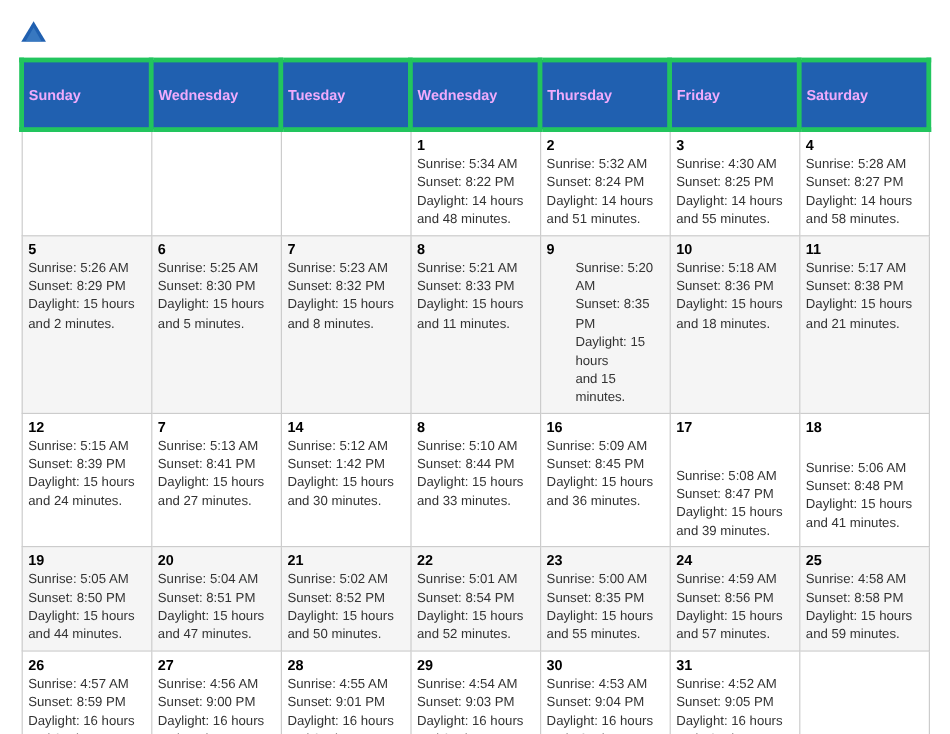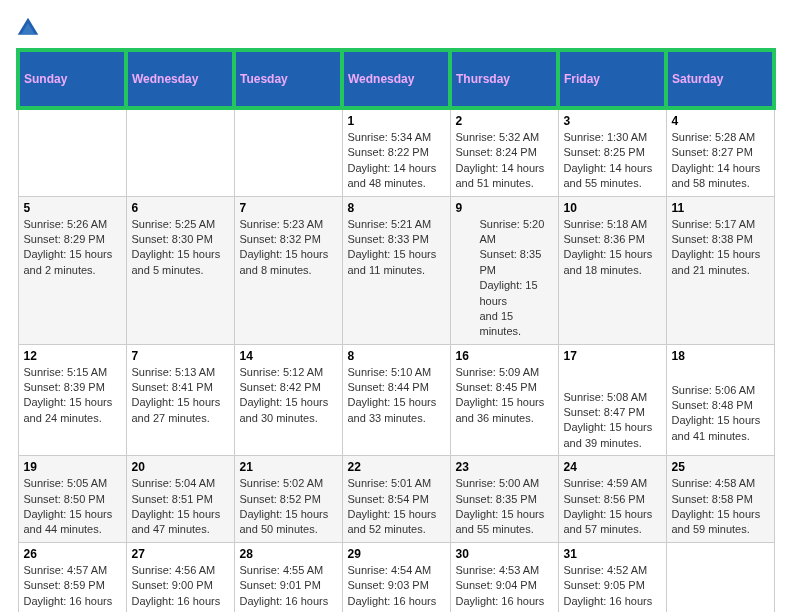--- a/index.html
+++ b/index.html
@@ -136,21 +136,21 @@
         </td>
         <td>
           <span class="day-number">2</span>
           <div class="day-info" style="white-space: pre-line;">Sunrise: 5:32 AM
 Sunset: 8:24 PM
 Daylight: 14 hours
 and 51 minutes.</div>
         </td>
         <td>
           <span class="day-number">3</span>
-          <div class="day-info" style="white-space: pre-line;">Sunrise: 1:30 AM
+          <div class="day-info" style="white-space: pre-line;">Sunrise: 4:30 AM
 Sunset: 8:25 PM
 Daylight: 14 hours
 and 55 minutes.</div>
         </td>
         <td>
           <span class="day-number">4</span>
           <div class="day-info" style="white-space: pre-line;">Sunrise: 5:28 AM
 Sunset: 8:27 PM
 Daylight: 14 hours
 and 58 minutes.</div>
@@ -218,21 +218,21 @@
         <td>
           <span class="day-number">7</span>
           <div class="day-info" style="white-space: pre-line;">Sunrise: 5:13 AM
 Sunset: 8:41 PM
 Daylight: 15 hours
 and 27 minutes.</div>
         </td>
         <td>
           <span class="day-number">14</span>
           <div class="day-info" style="white-space: pre-line;">Sunrise: 5:12 AM
-Sunset: 8:42 PM
+Sunset: 1:42 PM
 Daylight: 15 hours
 and 30 minutes.</div>
         </td>
         <td>
           <span class="day-number">8</span>
           <div class="day-info" style="white-space: pre-line;">Sunrise: 5:10 AM
 Sunset: 8:44 PM
 Daylight: 15 hours
 and 33 minutes.</div>
         </td>

